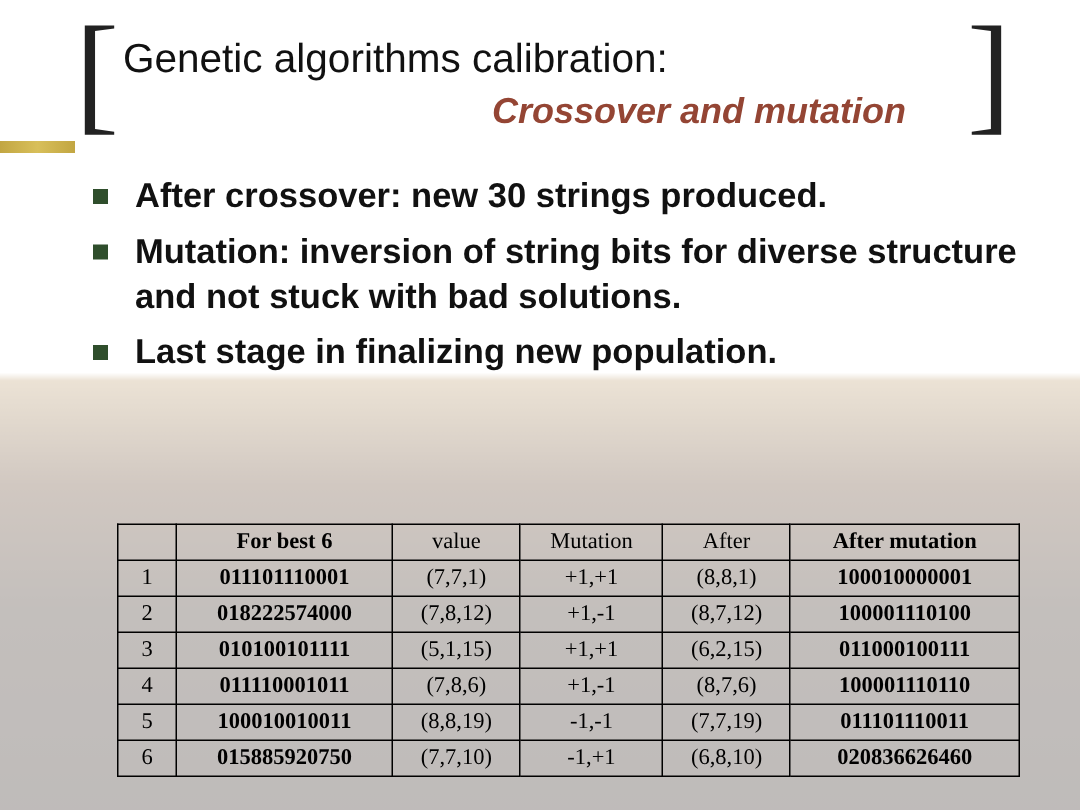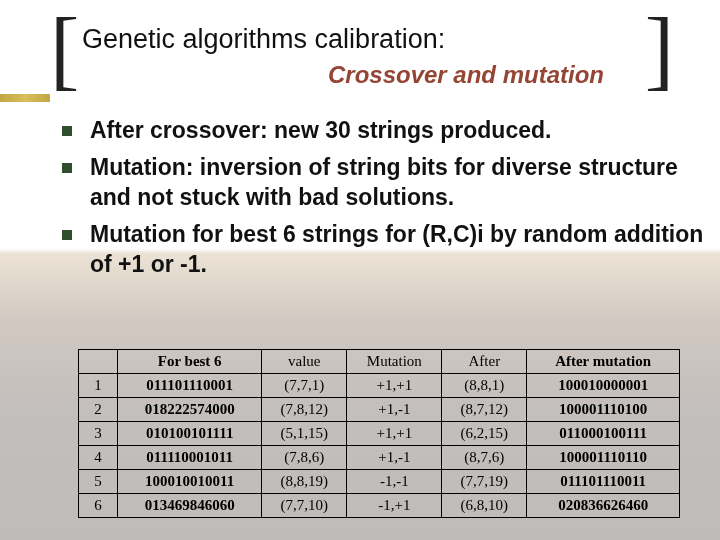--- a/index.html
+++ b/index.html
@@ -35,21 +35,21 @@
     <span class="bracket bracket-left">[</span>
     <span class="bracket bracket-right">]</span>
     <div class="title">Genetic algorithms calibration:</div>
     <div class="subtitle">Crossover and mutation</div>
   </div>
 
   <div class="content">
     <ul class="bullets">
       <li><span>After crossover: new 30 strings produced.</span></li>
       <li><span>Mutation: inversion of string bits for diverse structure and not stuck with bad solutions.</span></li>
-      <li><span>Mutation for best 6 strings for (R,C)i by random addition of +1 or -1.</span></li>
+      <li><span>Last stage in finalizing new population.</span></li>
     </ul>
   </div>
 
   <div class="table-wrap">
     <table>
       <tbody>
           <tr>
         <th></th>
         <th class="bold">For best 6</th>
         <th>value</th>
@@ -92,21 +92,21 @@
       <tr>
         <td class="idx">5</td>
         <td class="bold">100010010011</td>
         <td>(8,8,19)</td>
         <td>-1,-1</td>
         <td>(7,7,19)</td>
         <td class="bold">011101110011</td>
       </tr>
       <tr>
         <td class="idx">6</td>
-        <td class="bold">013469846060</td>
+        <td class="bold">015885920750</td>
         <td>(7,7,10)</td>
         <td>-1,+1</td>
         <td>(6,8,10)</td>
         <td class="bold">020836626460</td>
       </tr>
     </tbody>
       </table>
   </div>
 
 </div>

